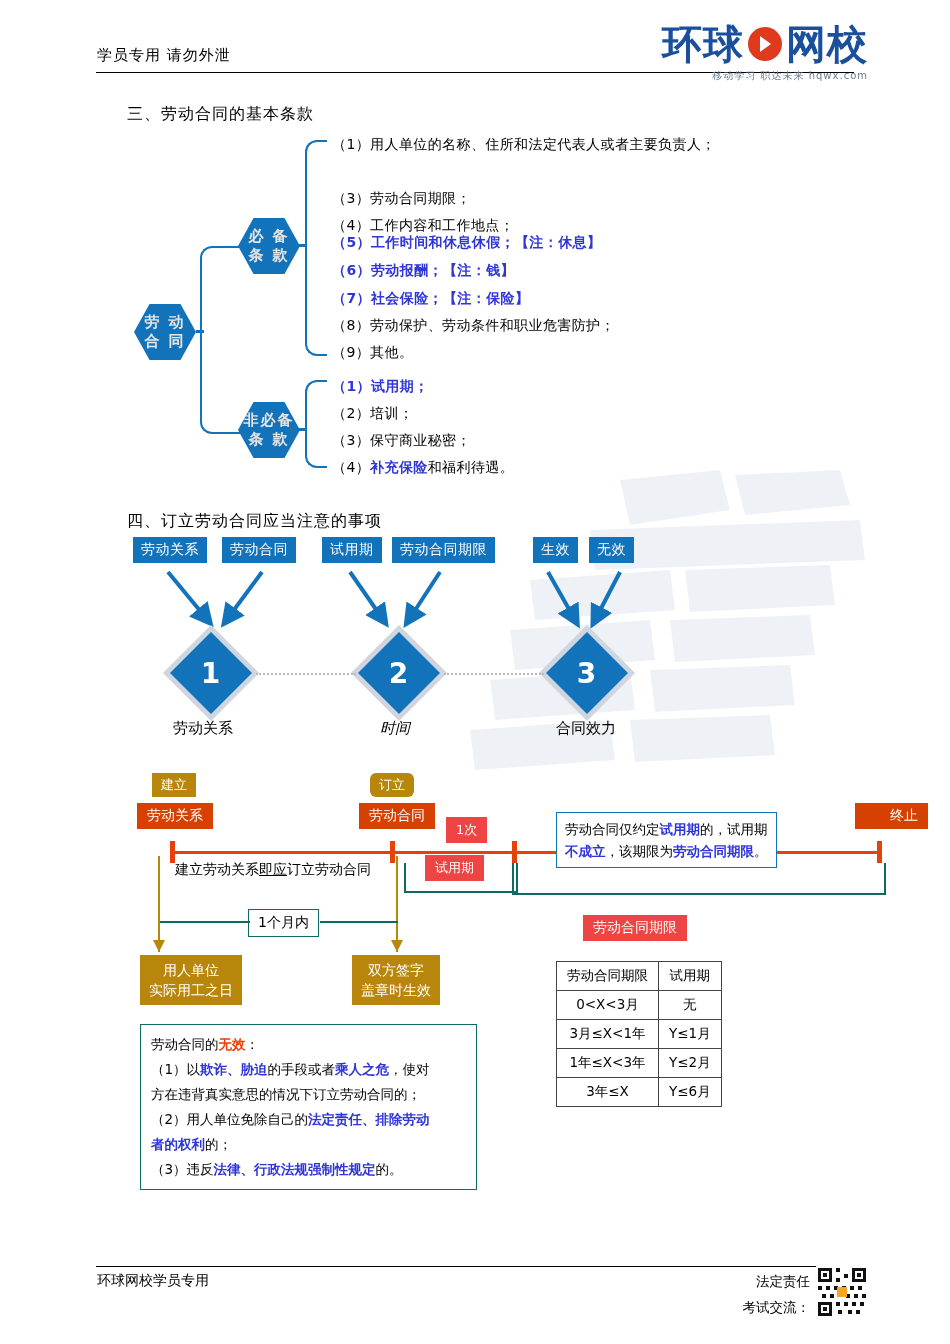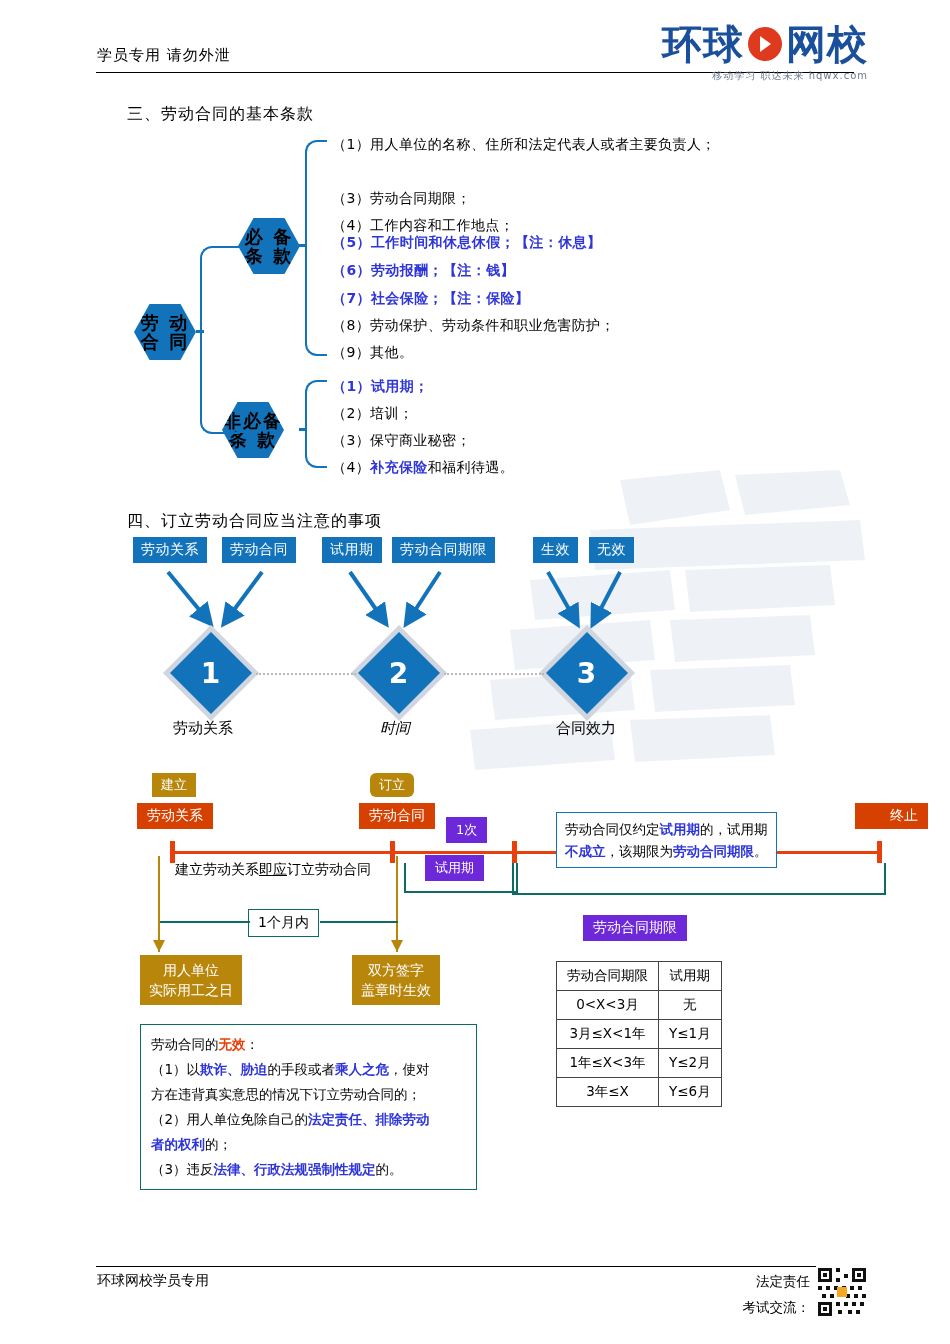--- a/index.html
+++ b/index.html
@@ -21,23 +21,23 @@
     position:relative;margin:0 2px;}
   .logo-circ::after{content:"";position:absolute;left:12px;top:9px;border-left:11px solid #fff;
     border-top:8px solid transparent;border-bottom:8px solid transparent;}
   .logo-sub{font-size:10px;color:#6b7a8f;letter-spacing:1px;margin-top:3px;}
 
   
   .sec-title{font-size:16px;letter-spacing:1px;}
 
   
   .hexi{
-    position:absolute;width:62px;height:56px;background:#1273ba;color:#000000;
+    position:absolute;width:62px;height:56px;background:#1273ba;color:#e5e5e5;
     display:flex;align-items:center;justify-content:center;text-align:center;
-    font-size:18px;font-weight:bold;line-height:19px;letter-spacing:2px;
+    font-size:15px;font-weight:bold;line-height:19px;letter-spacing:2px;
     clip-path:polygon(25% 0,75% 0,100% 50%,75% 100%,25% 100%,0 50%);
   }
   .mm-line{position:absolute;background:#1273ba;}
   .mm-brk{position:absolute;border:2px solid #1273ba;border-right:none;border-radius:12px 0 0 12px;}
   .item{position:absolute;font-size:14px;white-space:nowrap;letter-spacing:.4px;}
   .bblue{color:#2f36d8;font-weight:bold;}
 
   
   .tagbox{
     position:absolute;background:#1273ba;color:#fff;font-size:14px;
@@ -48,21 +48,21 @@
     transform:rotate(45deg);display:flex;align-items:center;justify-content:center;
     box-shadow:0 0 0 5px #cfd6e0;
   }
   .dia span{transform:rotate(-45deg);font-size:28px;font-weight:bold;}
   .dia-label{position:absolute;font-size:15px;white-space:nowrap;}
   .dotline{position:absolute;height:0;border-top:2px dotted #b9b9b9;}
 
   
   .ybox{position:absolute;background:#b8860b;color:#fff;font-size:13px;padding:3px 9px;white-space:nowrap;}
   .rbox{position:absolute;background:#d64000;color:#fff;font-size:14px;padding:4px 10px;white-space:nowrap;}
-  .tbox{position:absolute;background:#6d28d9;color:#fff;font-size:13px;padding:4px 10px;white-space:nowrap;}
+  .tbox{position:absolute;background:#ef4444;color:#fff;font-size:13px;padding:4px 10px;white-space:nowrap;}
   .tl{position:absolute;background:#e8400a;}
   .tl-tick{position:absolute;width:5px;height:22px;background:#e8400a;}
   .note{
     position:absolute;border:1px solid #1273ba;background:#fff;font-size:13.5px;
     line-height:22px;padding:5px 8px;white-space:nowrap;
   }
   .ybox2{position:absolute;background:#b8860b;color:#fff;font-size:14px;line-height:20px;
     padding:5px 9px;text-align:center;white-space:nowrap;}
   .teal-brk{position:absolute;border:2px solid #0e6b63;}
   .gold-line{position:absolute;background:#b8860b;}
@@ -130,21 +130,21 @@
       <div>合 同</div>
     </div>
   </div>
 
   <div class="hexi" style="left:238px;top:218px;">
     <div>
       <div>必 备</div>
       <div>条 款</div>
     </div>
   </div>
-  <div class="hexi" style="left:222px;top:402px;">
+  <div class="hexi" style="left:238px;top:402px;">
     <div>
       <div>非必备</div>
       <div>条  款</div>
     </div>
   </div>
 
   <div class="mm-brk" style="left:200px;top:246px;width:38px;height:184px;"></div>
   <div class="mm-line" style="left:196px;top:330px;width:8px;height:3px;"></div>
 
   <div class="mm-brk" style="left:305px;top:140px;width:20px;height:212px;"></div>

